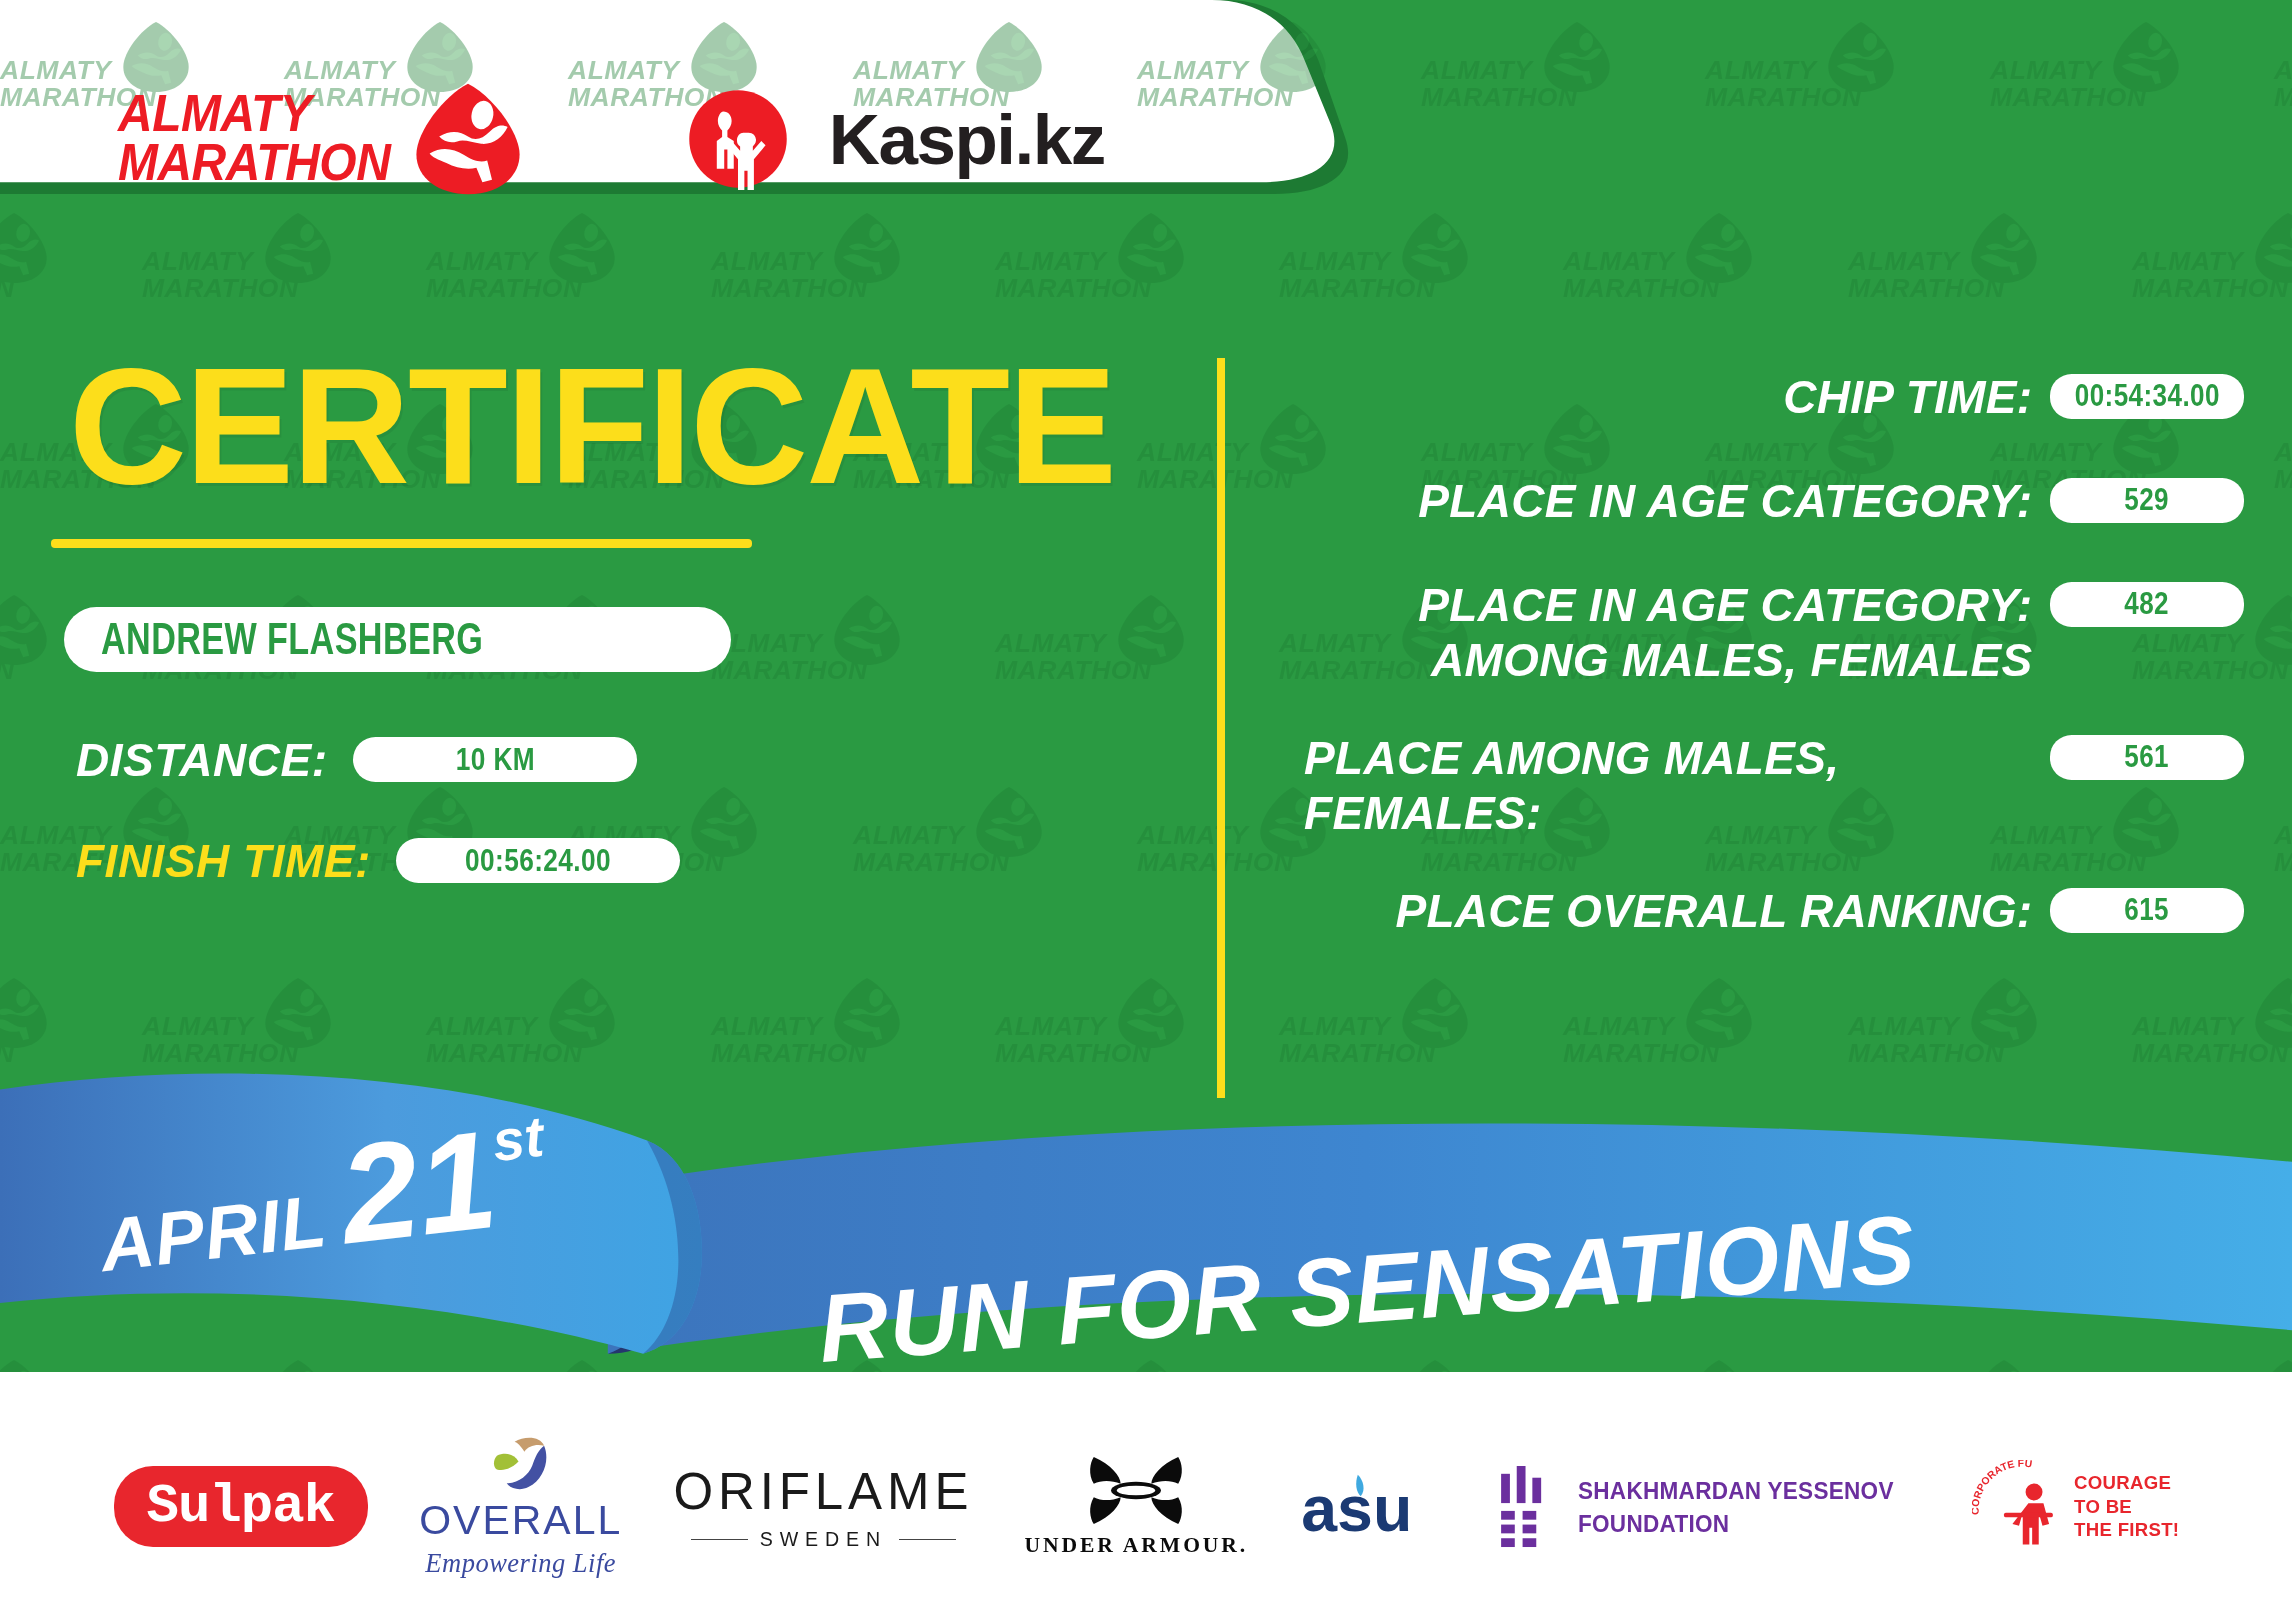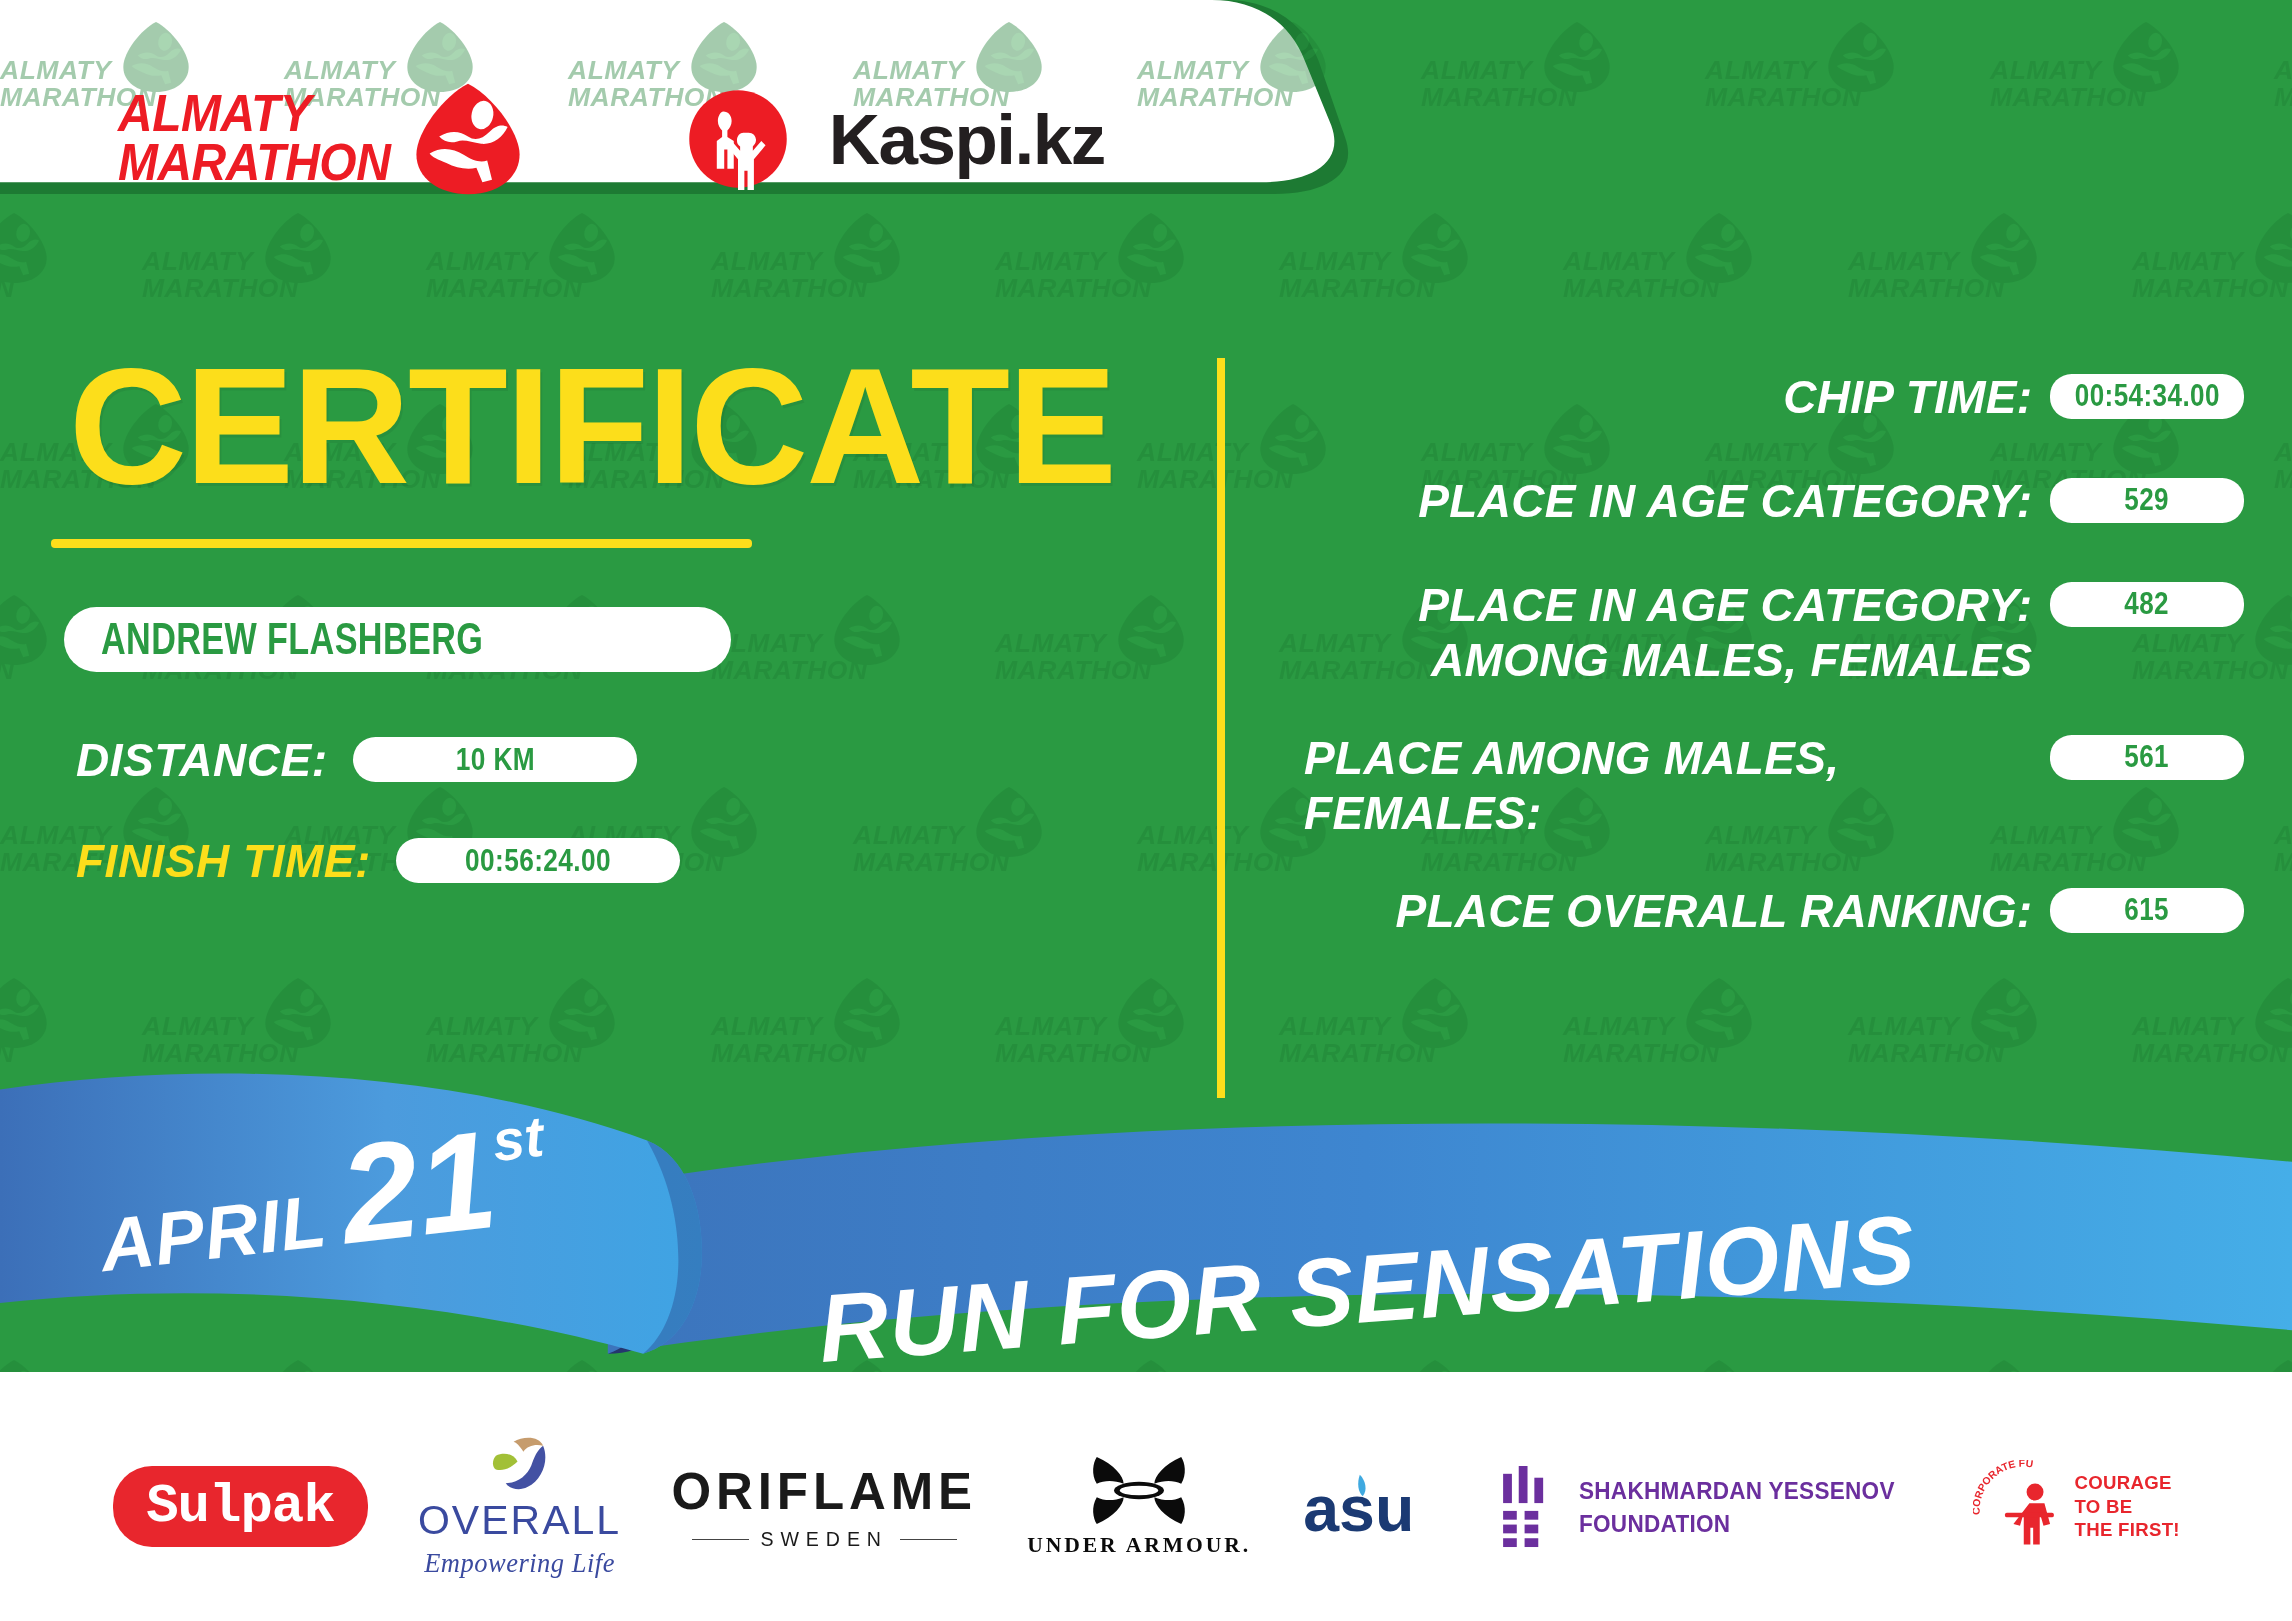--- a/index.html
+++ b/index.html
@@ -361,21 +361,21 @@
     letter-spacing: 0.5px;
     margin-top: 4px;
   }
 
   .sp-oriflame { flex-direction: column; align-items: center; }
   .oriflame-name {
     font-family: "Liberation Sans", sans-serif;
     font-size: 51px;
     color: #1a1a1a;
     letter-spacing: 4.9px;
-    font-weight: 700;
+    font-weight: 400;
   }
   .oriflame-sub {
     display: flex;
     align-items: center;
     gap: 11.8px;
     margin-top: 7.8px;
   }
   .oriflame-sub .line { width: 57px; height: 1px; background: #444; }
   .oriflame-sub span.txt {
     font-family: "Liberation Sans", sans-serif;

